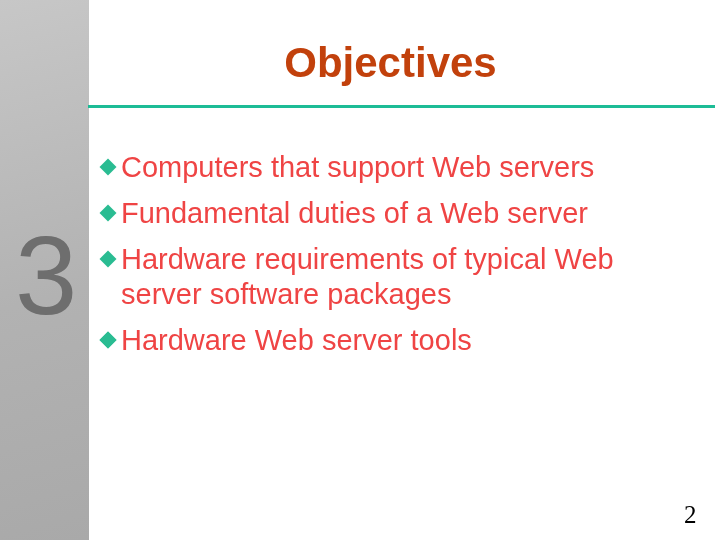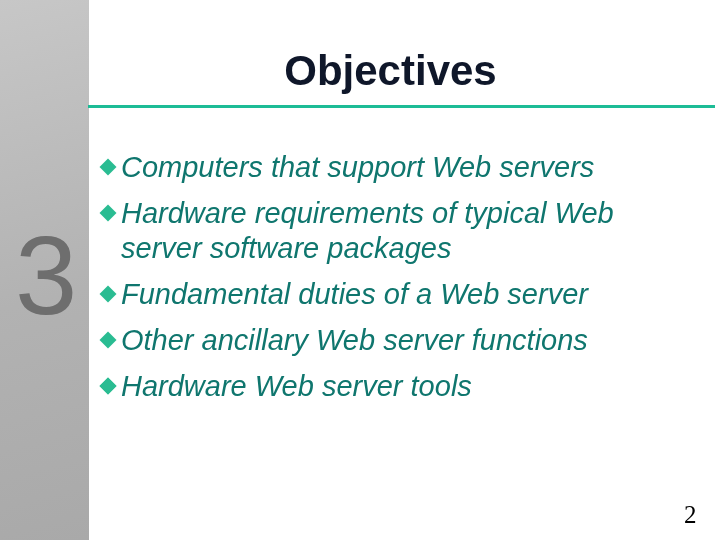--- a/index.html
+++ b/index.html
@@ -32,26 +32,26 @@
     line-height: 112px;
     font-weight: 400;
     color: #6e6e6e;
     text-align: center;
   }
   .slide-title {
     position: absolute;
     left: 89px;
     right: 28px;
     top: 38px;
-    margin: 8px;
+    margin: 0;
     text-align: center;
     font-size: 42px;
     line-height: 50px;
     font-weight: bold;
-    color: #0f172a;
+    color: #c2410c;
     letter-spacing: 0px;
   }
   .title-rule {
     position: absolute;
     left: 88px;
     top: 105px;
     width: 627px;
     height: 3px;
     background: #1dbc96;
   }
@@ -63,22 +63,21 @@
     margin: 0;
     padding: 0;
     list-style: none;
   }
   .bullet-item {
     position: relative;
     padding-left: 21px;
     margin: 0 0 11px 0;
     font-size: 29px;
     line-height: 35px;
-    color: #0f766e;
-    font-style: italic;
+    color: #ef4444;
   }
   .diamond {
     position: absolute;
     left: 2px;
     top: 11px;
     width: 12px;
     height: 12px;
     background: #2abc92;
     transform: rotate(45deg);
   }
@@ -105,29 +104,25 @@
 
   <div class="title-rule"></div>
 
   <ul class="bullet-list">
     <li class="bullet-item">
       <span class="diamond"></span>
       <span>Computers that support Web servers</span>
     </li>
     <li class="bullet-item">
       <span class="diamond"></span>
-      <span>Hardware requirements of typical Web server software packages</span>
-    </li>
-    <li class="bullet-item">
-      <span class="diamond"></span>
       <span>Fundamental duties of a Web server</span>
     </li>
     <li class="bullet-item">
       <span class="diamond"></span>
-      <span>Other ancillary Web server functions</span>
+      <span>Hardware requirements of typical Web server software packages</span>
     </li>
     <li class="bullet-item">
       <span class="diamond"></span>
     </li>
     <li class="bullet-item">
       <span class="diamond"></span>
       <span>Hardware Web server tools</span>
     </li>
   </ul>
 

